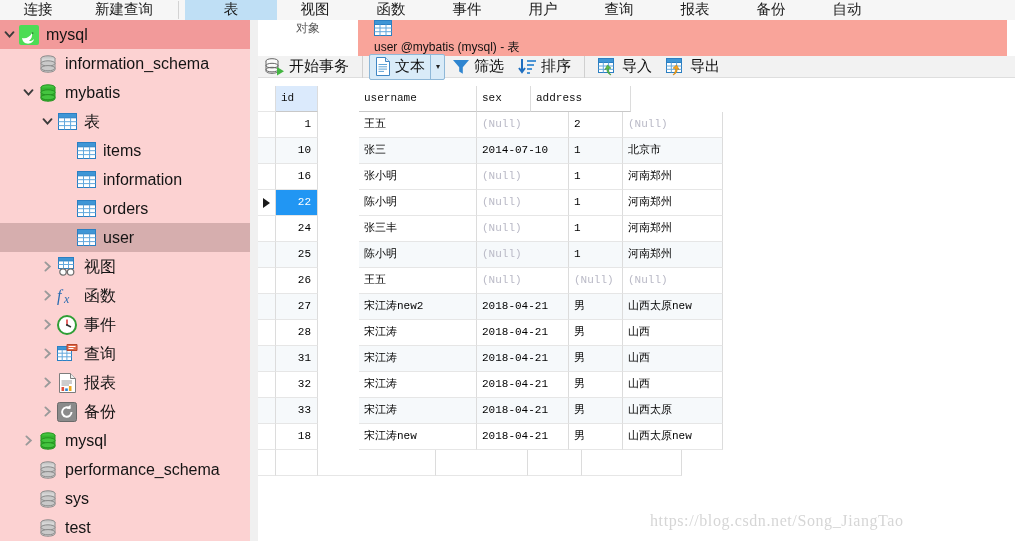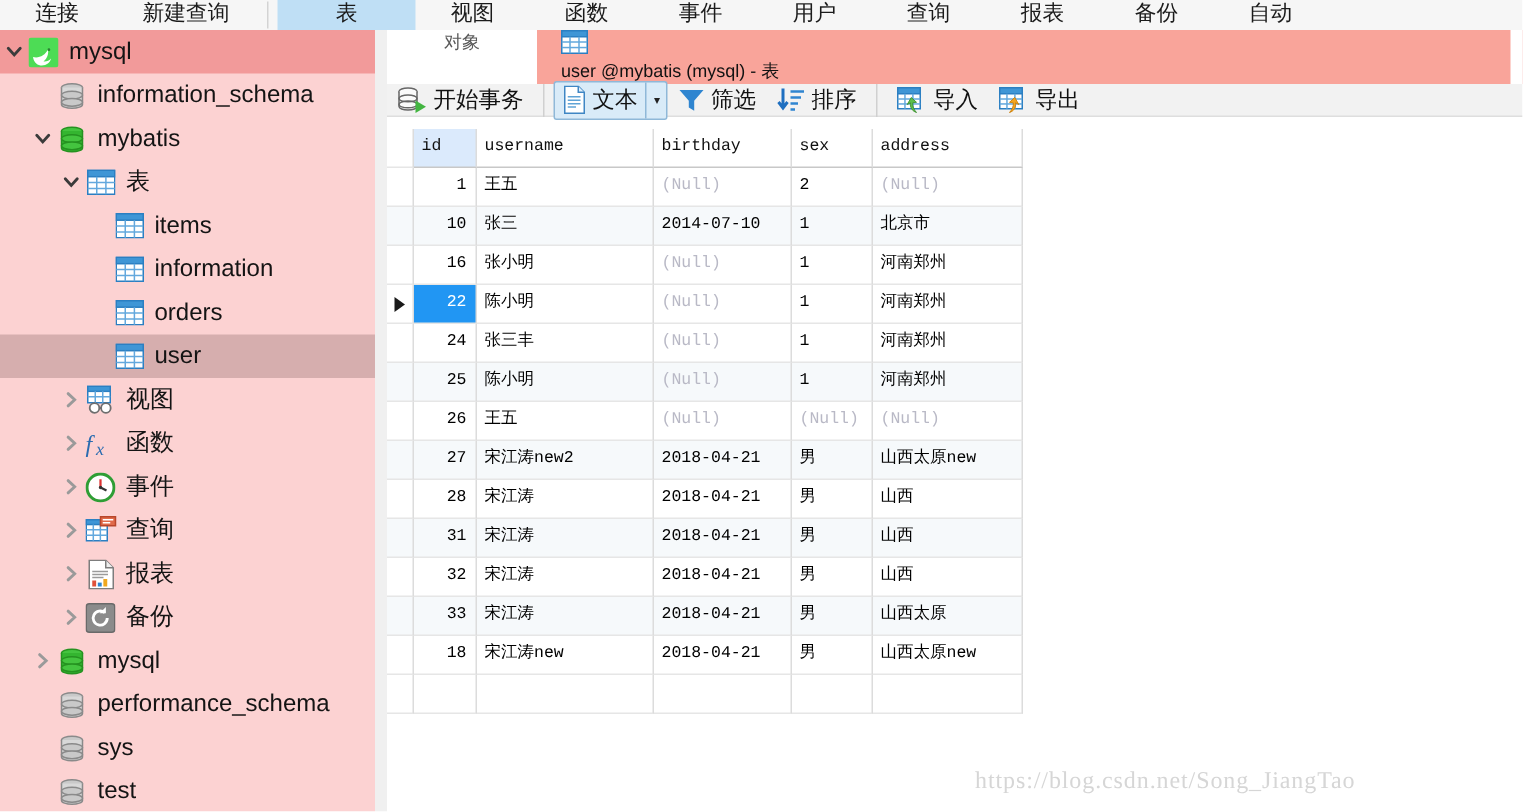--- a/index.html
+++ b/index.html
@@ -182,21 +182,21 @@
   .grid-head .gc {
     background: #ffffff;
     border-bottom: 1px solid #c8c8c8;
     color: #101010;
   }
   .grid-head .gc.col-id { background: #dbeafc; }
   .col-marker { flex: 0 0 18px; width: 18px; padding: 0;
     display:flex; align-items:center; justify-content:center;
     border-right: 1px solid #dcdcdc; border-bottom: 1px solid #e6e6e6; }
   .col-id       { flex: 0 0 42px; width: 42px; text-align: right; padding-right: 6px; }
-  .col-username { flex: 0 0 118px; width: 118px; }
+  .col-username { flex: 0 0 118px; width: 118px; margin-left: 41px; }
   .col-birthday { flex: 0 0 92px; width: 92px; }
   .col-sex      { flex: 0 0 54px; width: 54px; }
   .col-address  { flex: 0 0 100px; width: 100px; border-right: 1px solid #dcdcdc; }
   .grid-row.alt .gc { background: #f6f9fb; }
   .grid-row.alt .col-marker { background: #f6f9fb; }
   .null { color: #b9b9c6; }
   .grid-row.selected .col-id {
     background: #2196f3; color: #ffffff;
   }
   .marker-arrow {
@@ -661,21 +661,20 @@
         <span>导出</span>
       </div>
 
     </div>
 
     <div class="grid" id="grid">
         <div class="grid-row grid-head">
           <div class="col-marker"></div>
           <div class="gc col-id" style="text-align: left;">id</div>
           <div class="gc col-username">username</div>
-          <div class="gc col-birthday">birthday</div>
           <div class="gc col-sex">sex</div>
           <div class="gc col-address">address</div>
         </div>
         <div class="grid-row">
           <div class="col-marker"></div>
           <div class="gc col-id">1</div>
           <div class="gc col-username">王五</div>
           <div class="gc col-birthday null">(Null)</div>
           <div class="gc col-sex">2</div>
           <div class="gc col-address null">(Null)</div>

